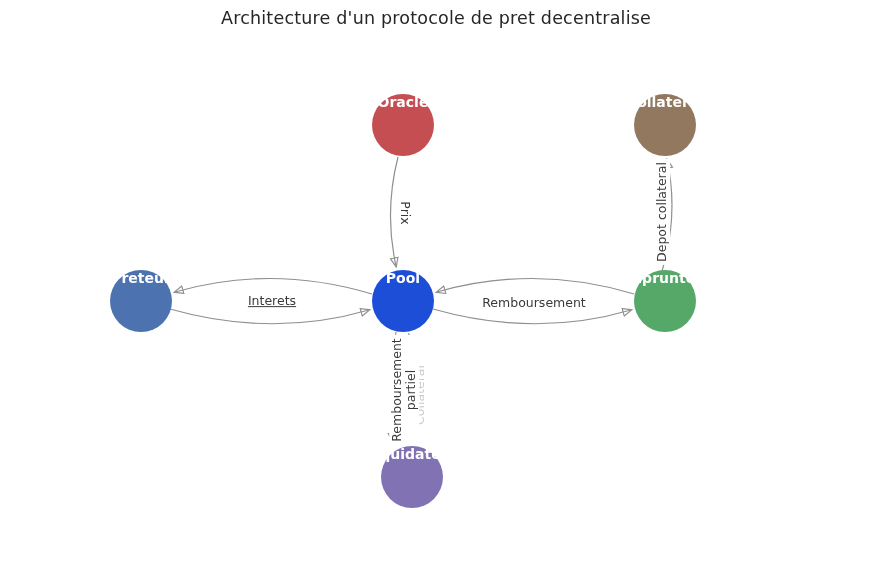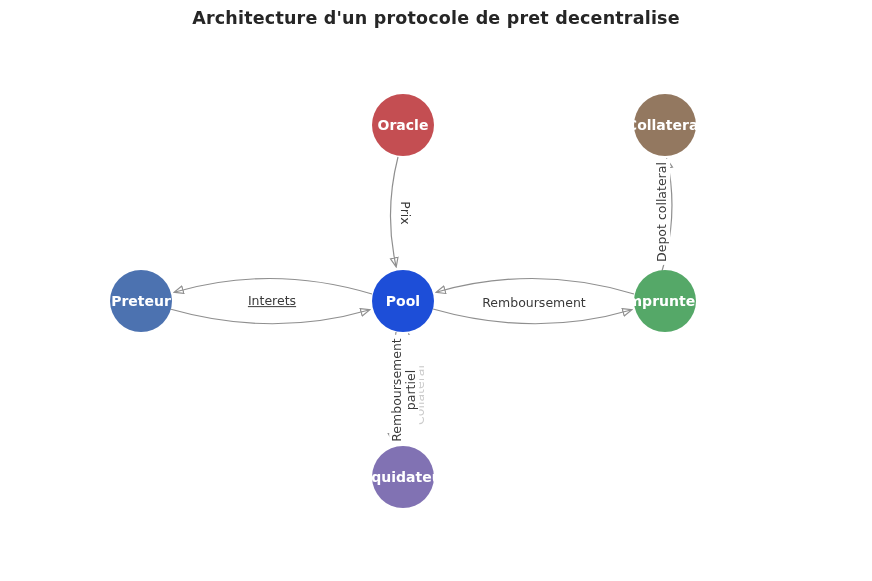--- a/index.html
+++ b/index.html
@@ -3,40 +3,40 @@
 <meta charset="utf-8">
 <style>
   html,body{margin:0;padding:0;background:#ffffff;}
   #stage{
     position:relative; width:872px; height:581px; overflow:hidden;
     background:#ffffff;
     font-family:"DejaVu Sans","Liberation Sans",sans-serif;
   }
   .title{
     position:absolute; top:8px; left:0; right:0;
-    text-align:center; font-size:17.5px; font-weight:bold; color:#262626;
+    text-align:center; font-size:17.5px; font-weight:normal; color:#262626;
     letter-spacing:0.2px;
   }
   svg.edges{position:absolute; left:0; top:0; z-index:0; pointer-events:none;}
   svg.edges path{fill:none; stroke:#8f8f8f; stroke-width:1.2;}
   .node{
     position:absolute; width:62px; height:62px; border-radius:50%;
     transform:translate(-50%,-50%);
-    display:flex; align-items:center; justify-content:center;
+    display:flex; justify-content:center;
     z-index:3;
   }
   .node span{
     color:#ffffff; font-weight:bold; font-size:14px; white-space:nowrap;
   }
   .n-oracle{left:403px; top:125px; background:#c44e52;}
   .n-collateral{left:665px; top:125px; background:#937860;}
   .n-preteur{left:141px; top:301px; background:#4c72b0;}
   .n-pool{left:403px; top:301px; background:#1d4ed8;}
   .n-emprunteur{left:665px; top:301px; background:#55a868;}
-  .n-liquidateur{left:403px; top:477px; background:#8172b3;}
+  .n-liquidateur{left:412px; top:477px; background:#8172b3;}
   .edge-label{
     position:absolute; z-index:2;
     font-size:12.5px; color:#3a3a3a; background:#ffffff;
     padding:1px 3px; width:max-content; text-align:center;
     white-space:pre-line; line-height:1.1;
     transform:translate(-50%,-50%);
   }
   .rot90{transform:translate(-50%,-50%) rotate(90deg);}
   .rotm90{transform:translate(-50%,-50%) rotate(-90deg);}
   .ghost{

